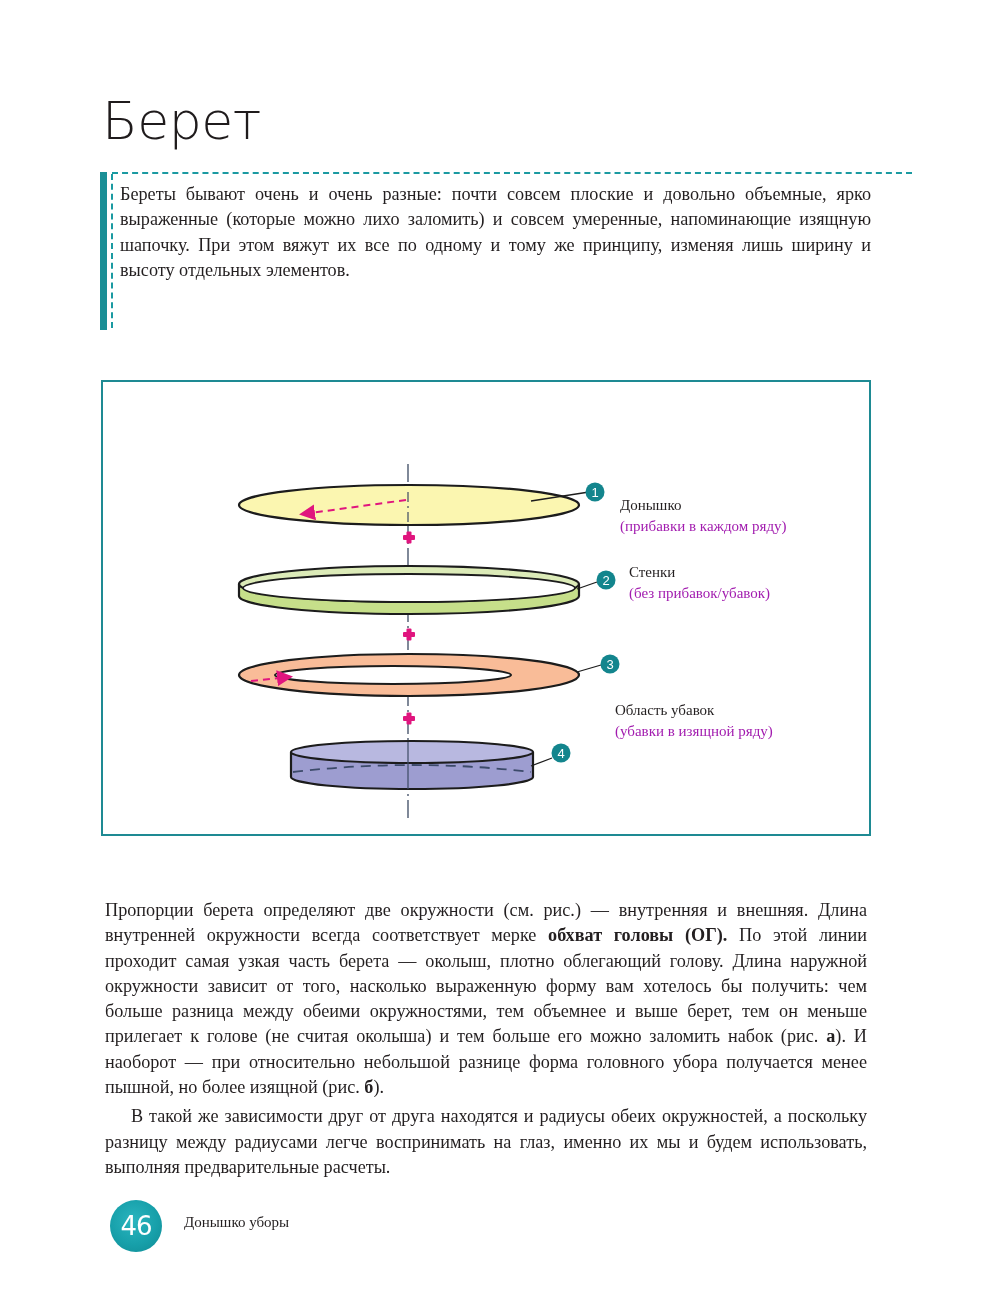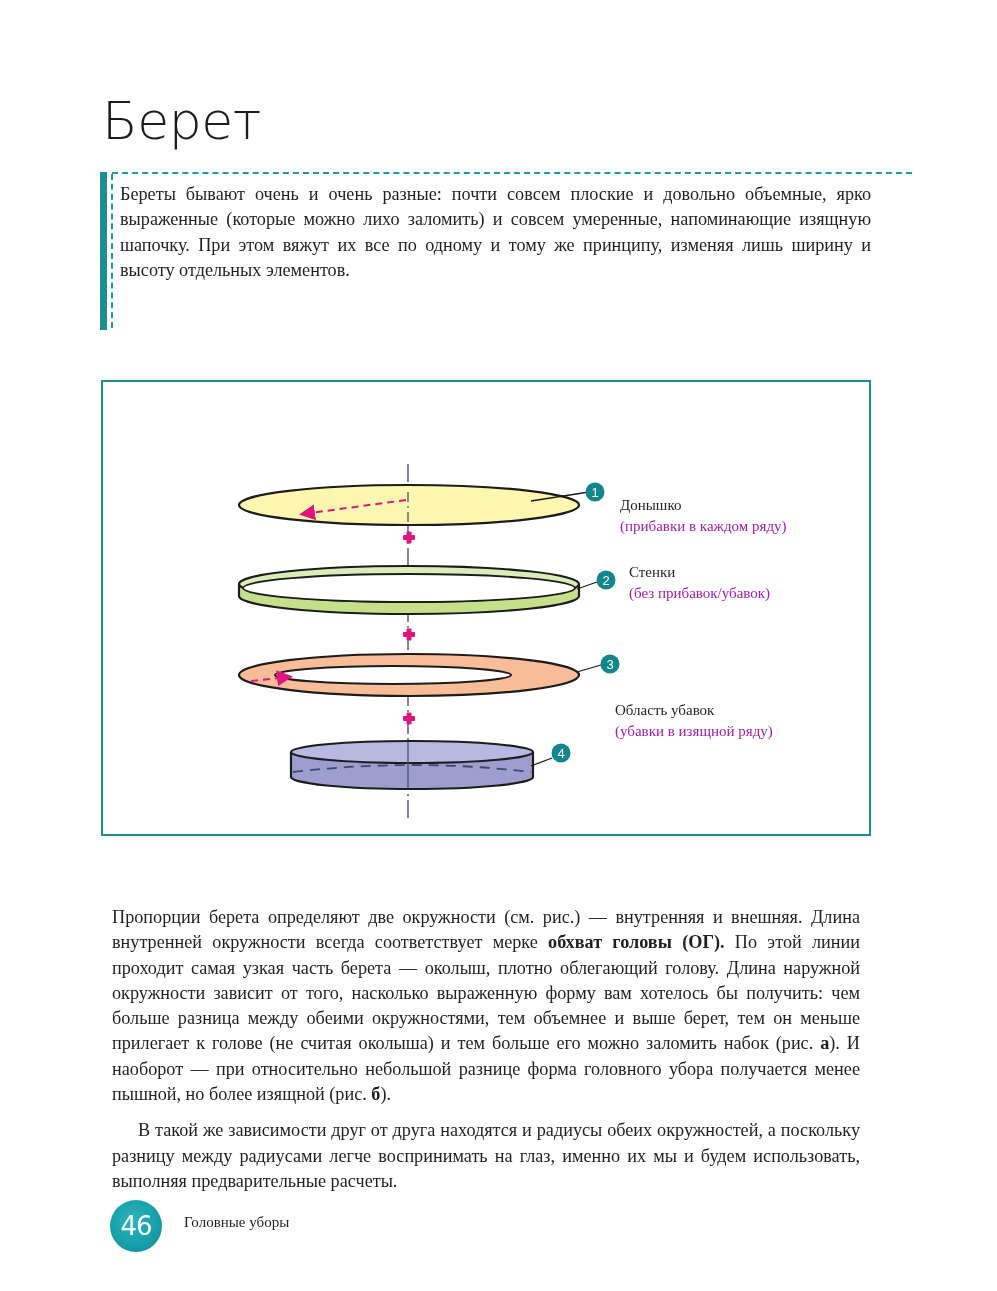--- a/index.html
+++ b/index.html
@@ -14,21 +14,21 @@
   .intro .text { position:absolute; left:20px; top:10px; width:751px; font-size:18.2px; line-height:25.3px;
                  text-align:justify; color:#231f20; }
   .intro .text p { margin:0; }
   .figure { position:absolute; left:101px; top:380px; width:766px; height:452px; border:2.5px solid #1e8a93; box-sizing:content-box; }
   .figure svg { position:absolute; left:0; top:0; }
   .lbl { position:absolute; font-size:15px; line-height:21px; white-space:nowrap; }
   .lbl .name { color:#231f20; display:block; }
   .lbl .note { color:#a21caf; display:block; }
   .body-text { position:absolute; left:101px; top:894px; width:770px; font-size:18.2px; line-height:25.3px;
                text-align:justify; color:#231f20; }
-  .body-text p { margin:11px; }
+  .body-text p { margin:4px; }
   .body-text p.indent { text-indent:26px; }
   .body-text b { font-weight:bold; }
   .footer { position:absolute; left:110px; top:1200px; height:50px; }
   .pagenum { position:absolute; left:0; top:0; width:52px; height:52px; border-radius:50%;
              background:radial-gradient(circle at 45% 40%, #2bb5bf 0%, #17a0aa 55%, #0f8a93 100%);
              color:#ffffff; font-family:"DejaVu Sans","Liberation Sans",sans-serif; font-size:26px;
              text-align:center; line-height:52px; letter-spacing:-1px; }
   .running { position:absolute; left:74px; top:14px; font-size:15px; color:#231f20; white-space:nowrap; }
 </style>
 </head>
@@ -132,14 +132,14 @@
   </div>
 </div>
 
 <div class="body-text">
   <p><span>Пропорции берета определяют две окружности (см. рис.) — внутренняя и внешняя. Длина внутренней окружности всегда соответствует мерке </span><b>обхват головы (ОГ).</b><span> По этой линии проходит самая узкая часть берета — околыш, плотно облегающий голову. Длина наружной окружности зависит от того, насколько выраженную форму вам хотелось бы получить: чем больше разница между обеими окружностями, тем объемнее и выше берет, тем он меньше прилегает к голове (не считая околыша) и тем больше его можно заломить набок (рис. </span><b>а</b><span>). И наоборот — при относительно небольшой разнице форма головного убора получается менее пышной, но более изящной (рис. </span><b>б</b><span>).</span></p>
   <p class="indent">В такой же зависимости друг от друга находятся и радиусы обеих окружностей, а поскольку разницу между радиусами легче воспринимать на глаз, именно их мы и будем использовать, выполняя предварительные расчеты.</p>
 </div>
 
 <div class="footer">
   <div class="pagenum">46</div>
-  <div class="running">Головные уборы</div>
+  <div class="running">Донышко уборы</div>
 </div>
 
 </body></html>

